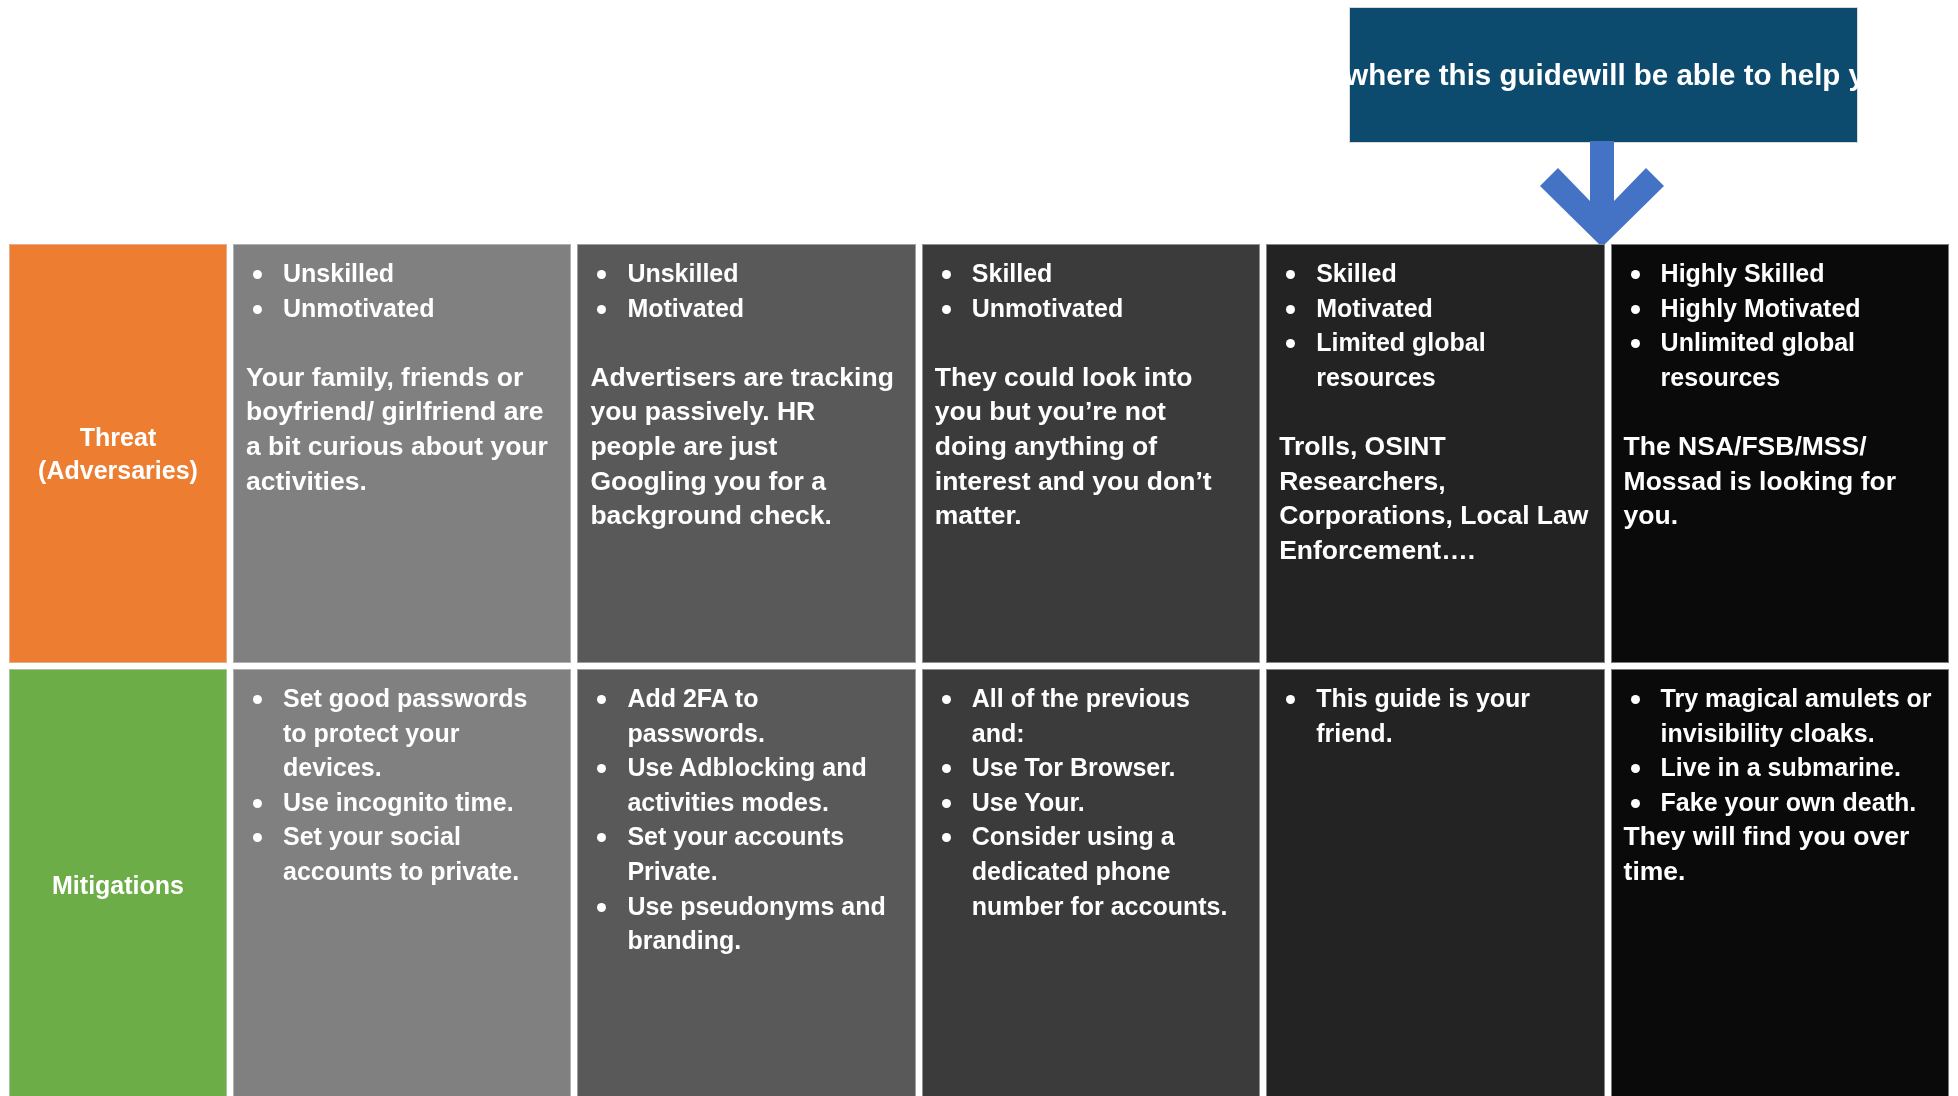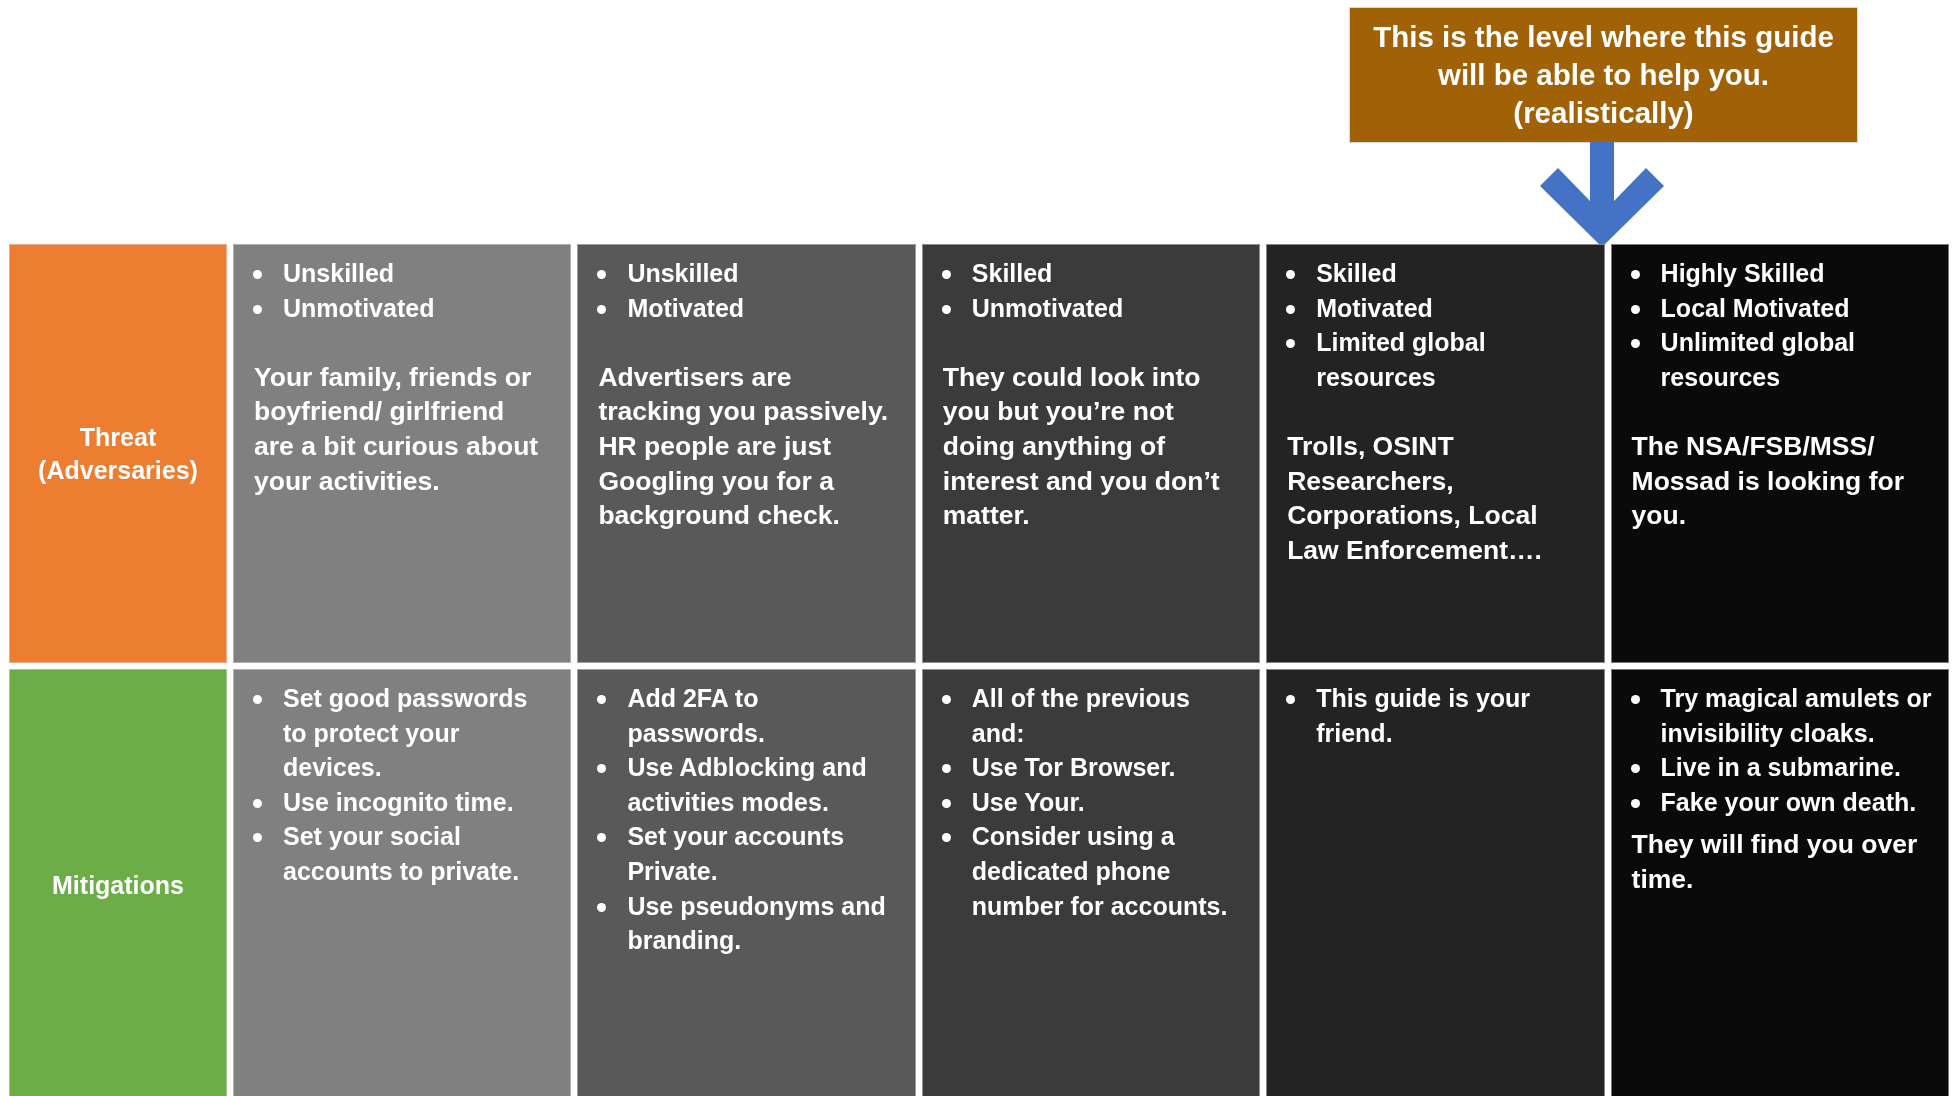--- a/index.html
+++ b/index.html
@@ -19,24 +19,24 @@
     background: #ffffff;
   }
 
   
   #callout-box {
     position: absolute;
     left: 1349px;
     top: 7px;
     width: 509px;
     height: 136px;
-    background: #a16207;
+    background: #0c4a6e;
     border: 1px solid #d9d9d9;
     display: flex;
-    flex-direction: column;
+    flex-direction: row;
     align-items: center;
     justify-content: center;
     padding: 4px 10px;
   }
   #callout-box .cline {
     color: #ffffff;
     font-weight: bold;
     font-size: 29.5px;
     line-height: 38px;
     text-align: center;
@@ -111,21 +111,21 @@
     height: 9px;
     border-radius: 50%;
     background: #ffffff;
   }
 
   p.para {
     color: #ffffff;
     font-weight: bold;
     font-size: 26.5px;
     line-height: 34.6px;
-    margin: 8px;
+    margin: 0;
   }
   p.spacer-before { margin-top: 34.6px; }
 </style>
 </head>
 <body>
 
 <div id="canvas">
 
   <div id="callout-box">
     <div class="cline">This is the level where this guide</div>
@@ -172,21 +172,21 @@
         <li>Skilled</li>
         <li>Motivated</li>
         <li>Limited global resources</li>
       </ul>
       <p class="para spacer-before">Trolls, OSINT Researchers, Corporations, Local Law Enforcement….</p>
     </div>
 
     <div class="cell body-cell" style="background:#0a0a0a;">
       <ul class="blist">
         <li>Highly Skilled</li>
-        <li>Local Motivated</li>
+        <li>Highly Motivated</li>
         <li>Unlimited global resources</li>
       </ul>
       <p class="para spacer-before">The NSA/FSB/MSS/ Mossad is looking for you.</p>
     </div>
 
     <div class="cell rowhead" style="background:#6cad48;">
       <span>Mitigations</span>
     </div>
 
     <div class="cell body-cell" style="background:#808080;">

